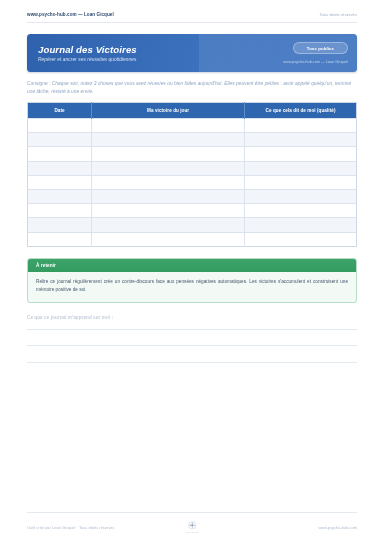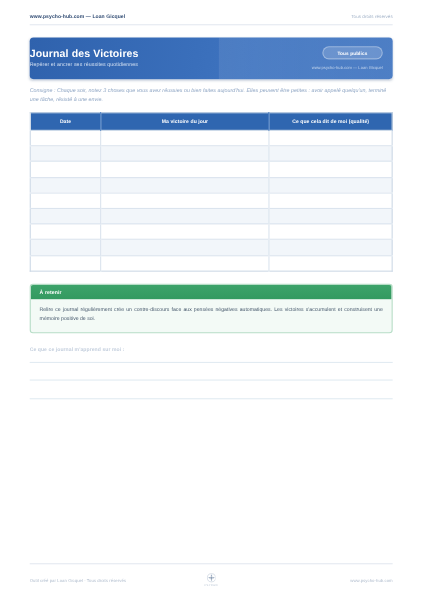--- a/index.html
+++ b/index.html
@@ -64,22 +64,24 @@
   }
   .hero-sheen {
     position: absolute;
     top: 0; bottom: 0;
     left: 52%;
     width: 48%;
     background: linear-gradient(90deg, rgba(255,255,255,0.085), rgba(255,255,255,0.02));
     pointer-events: none;
   }
   .hero-text {
+    padding-left: 11px;
     position: relative;
     z-index: 2;
+    font-style: italic;
   }
   .hero-title {
     font-size: 9.6px;
     font-weight: bold;
     color: #ffffff;
     letter-spacing: 0.1px;
     line-height: 1.15;
   }
   .hero-sub {
     margin-top: 2.5px;

